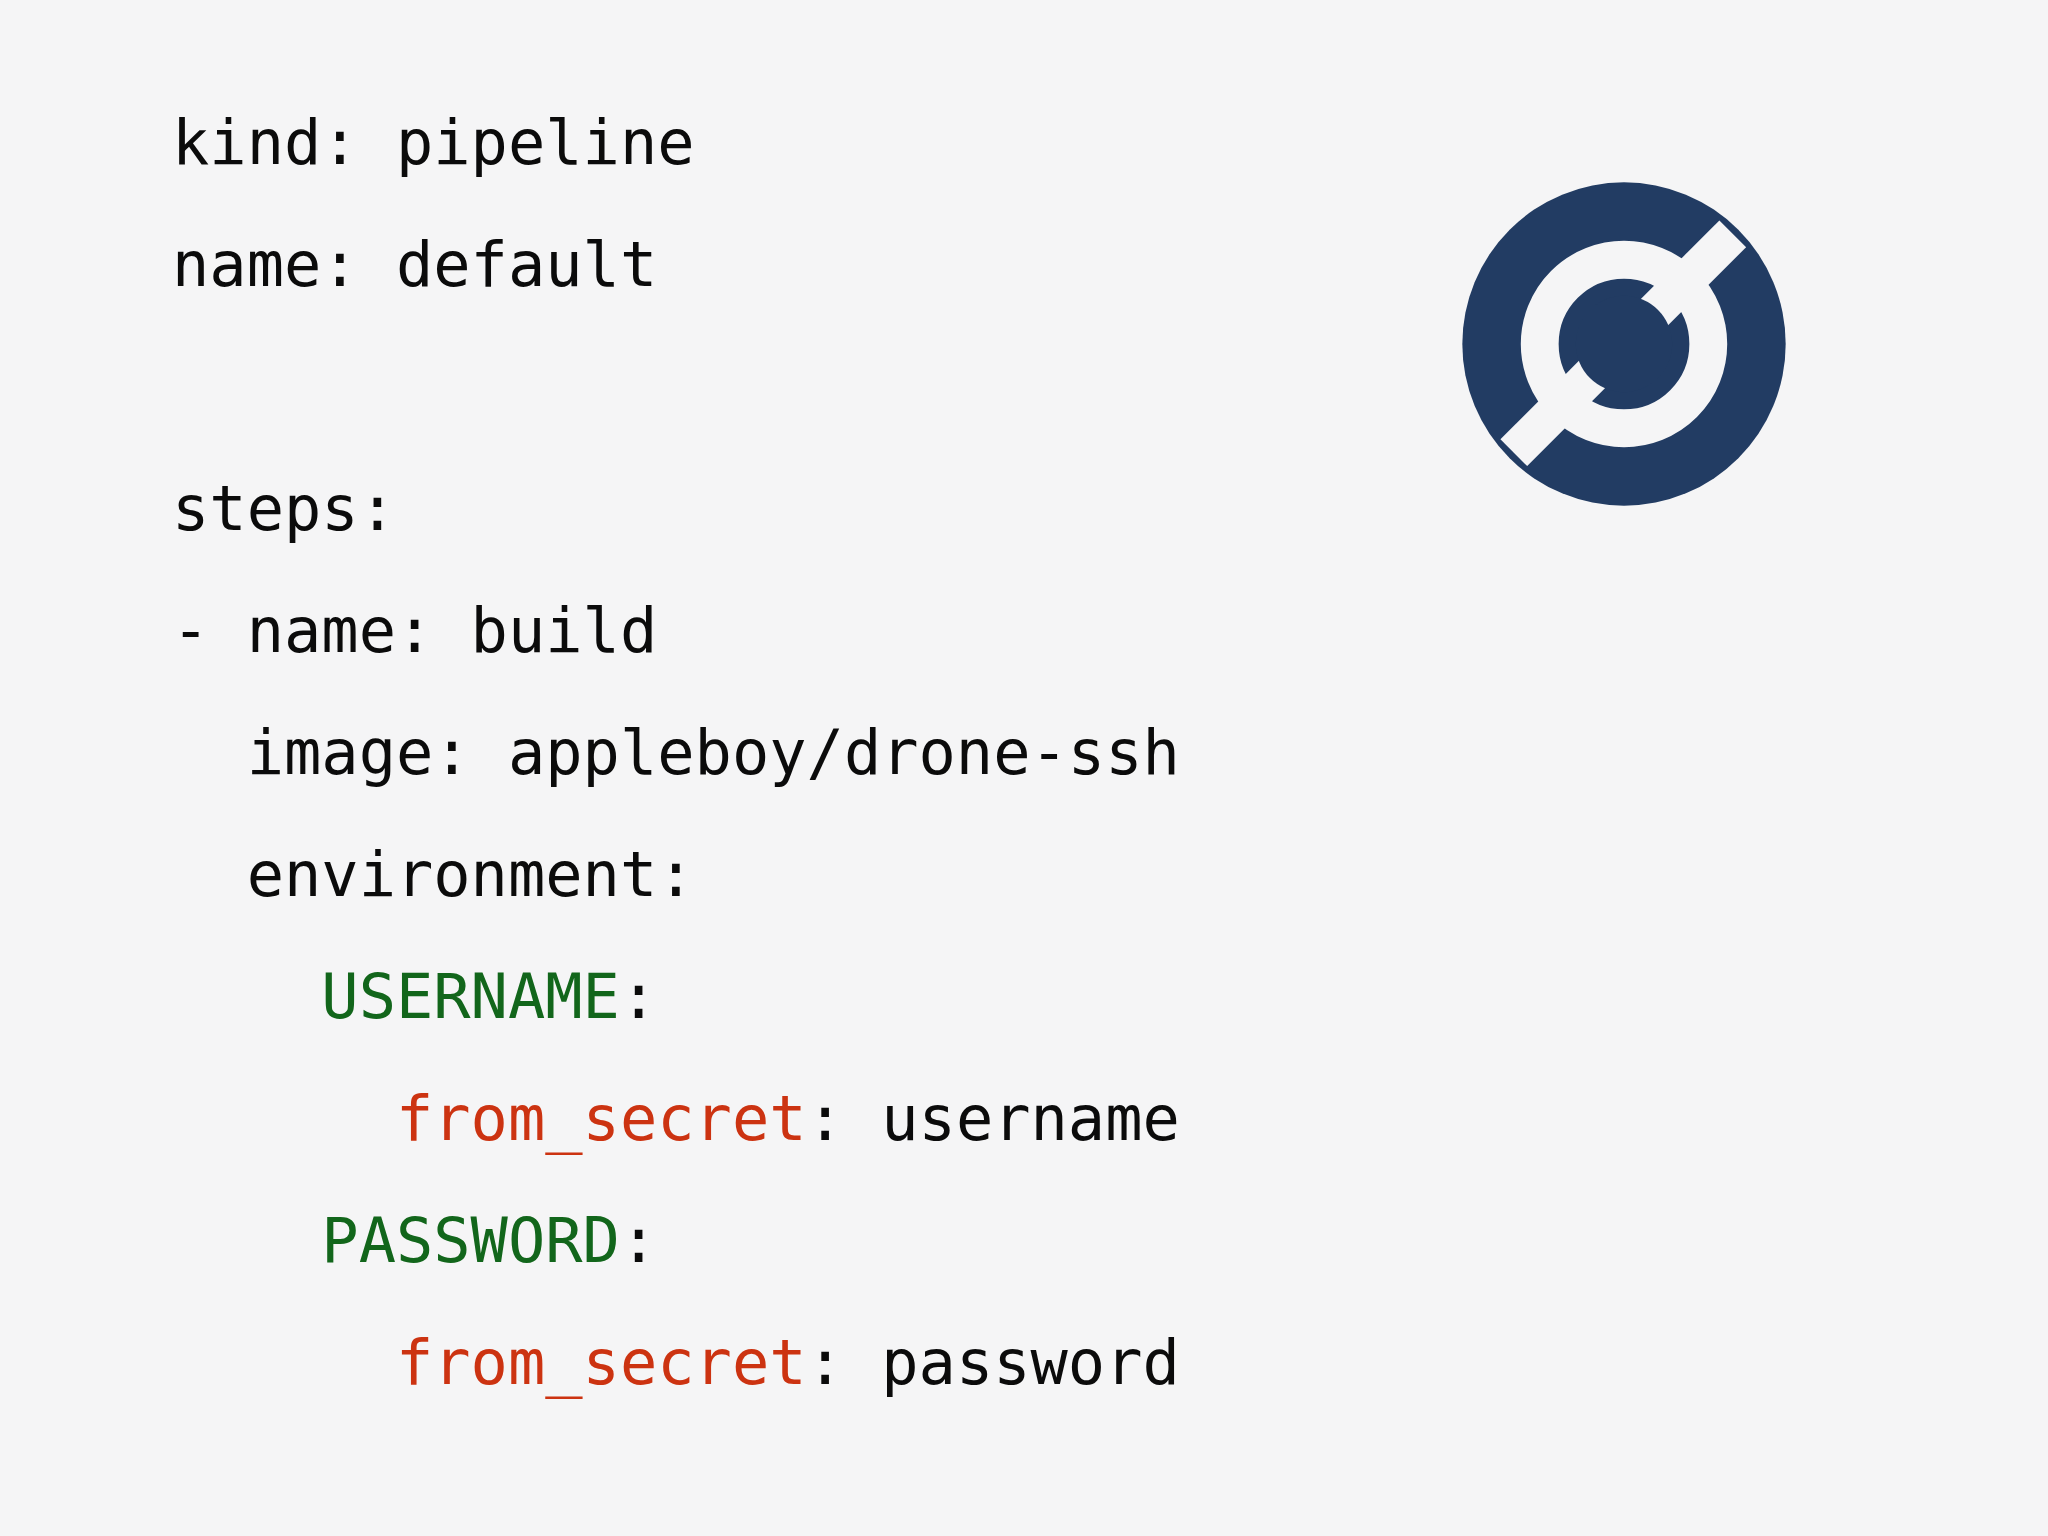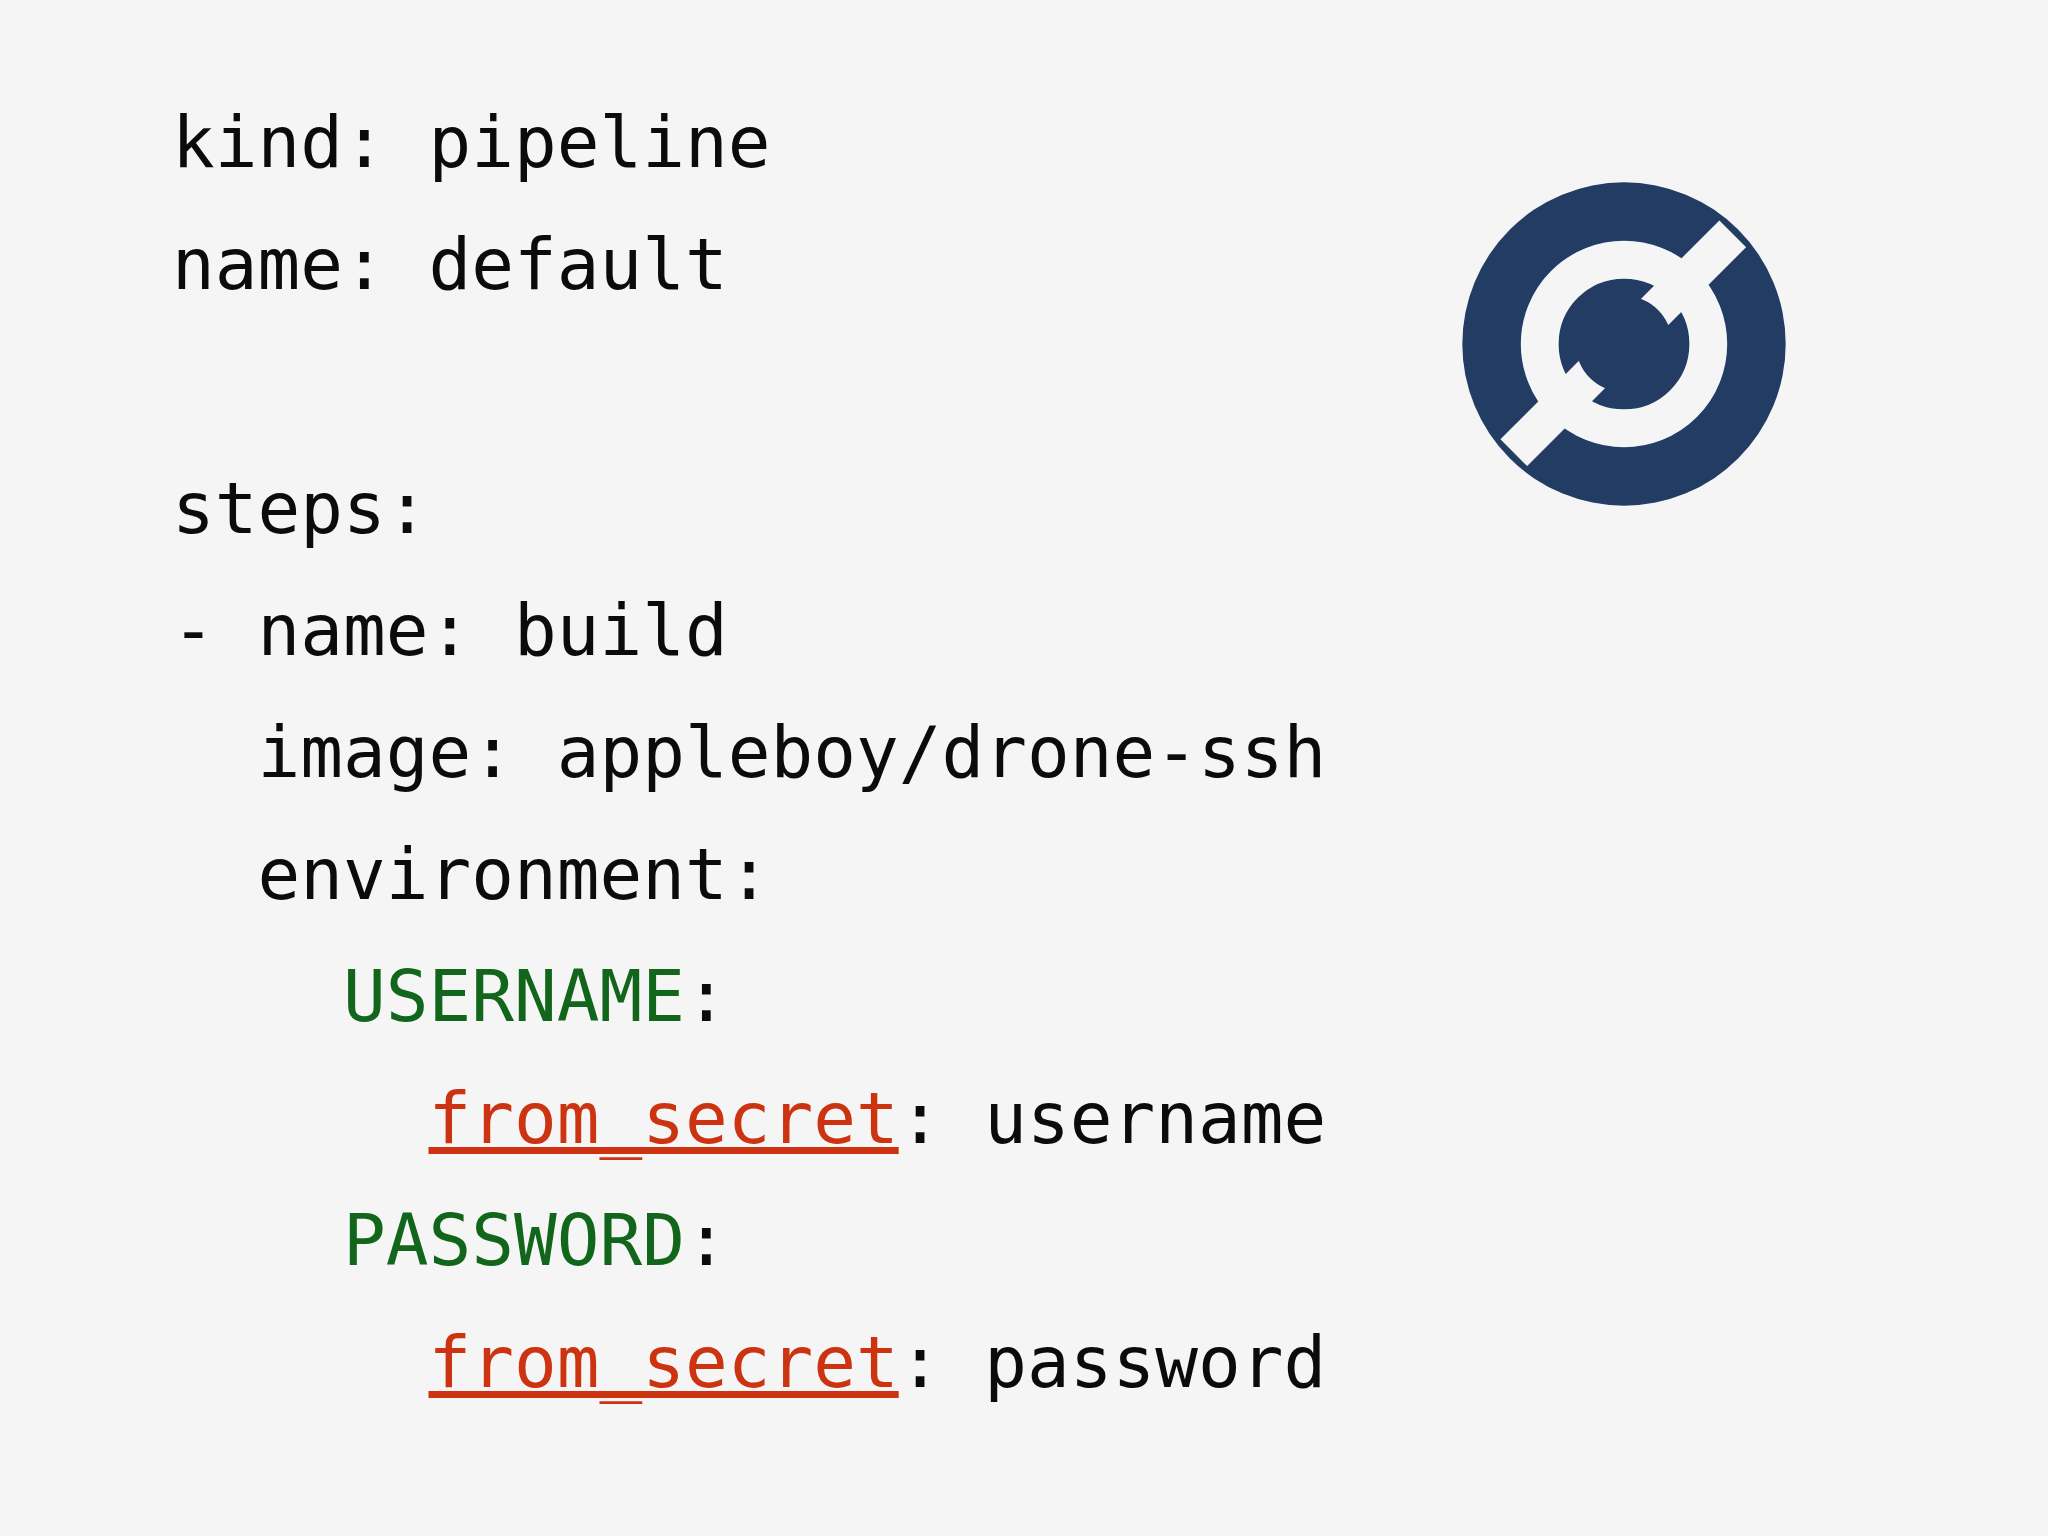--- a/index.html
+++ b/index.html
@@ -24,42 +24,42 @@
   }
 
   
   .code-block {
     position: absolute;
     left: 172px;
     top: 82px;
     margin: 0;
     padding: 0;
     font-family: "DejaVu Sans Mono", "Liberation Mono", monospace;
-    font-size: 71px;
+    font-size: 62px;
     line-height: 122px;
     letter-spacing: 0px;
     color: #0b0b0b;
     white-space: pre;
     font-weight: 400;
   }
 
   .code-line {
     display: block;
     height: 122px;
     white-space: pre;
   }
 
   .code-line.blank {
     height: 122px;
   }
 
   
   .tok-plain  { color: #0b0b0b; }
   .tok-key    { color: #12661b; }
-  .tok-attr   { color: #cc3311; text-decoration: underline; }
+  .tok-attr   { color: #cc3311; }
   .tok-punct  { color: #0b0b0b; }
 
   
   .logo {
     position: absolute;
     left: 1452px;
     top: 172px;
     width: 344px;
     height: 344px;
   }

